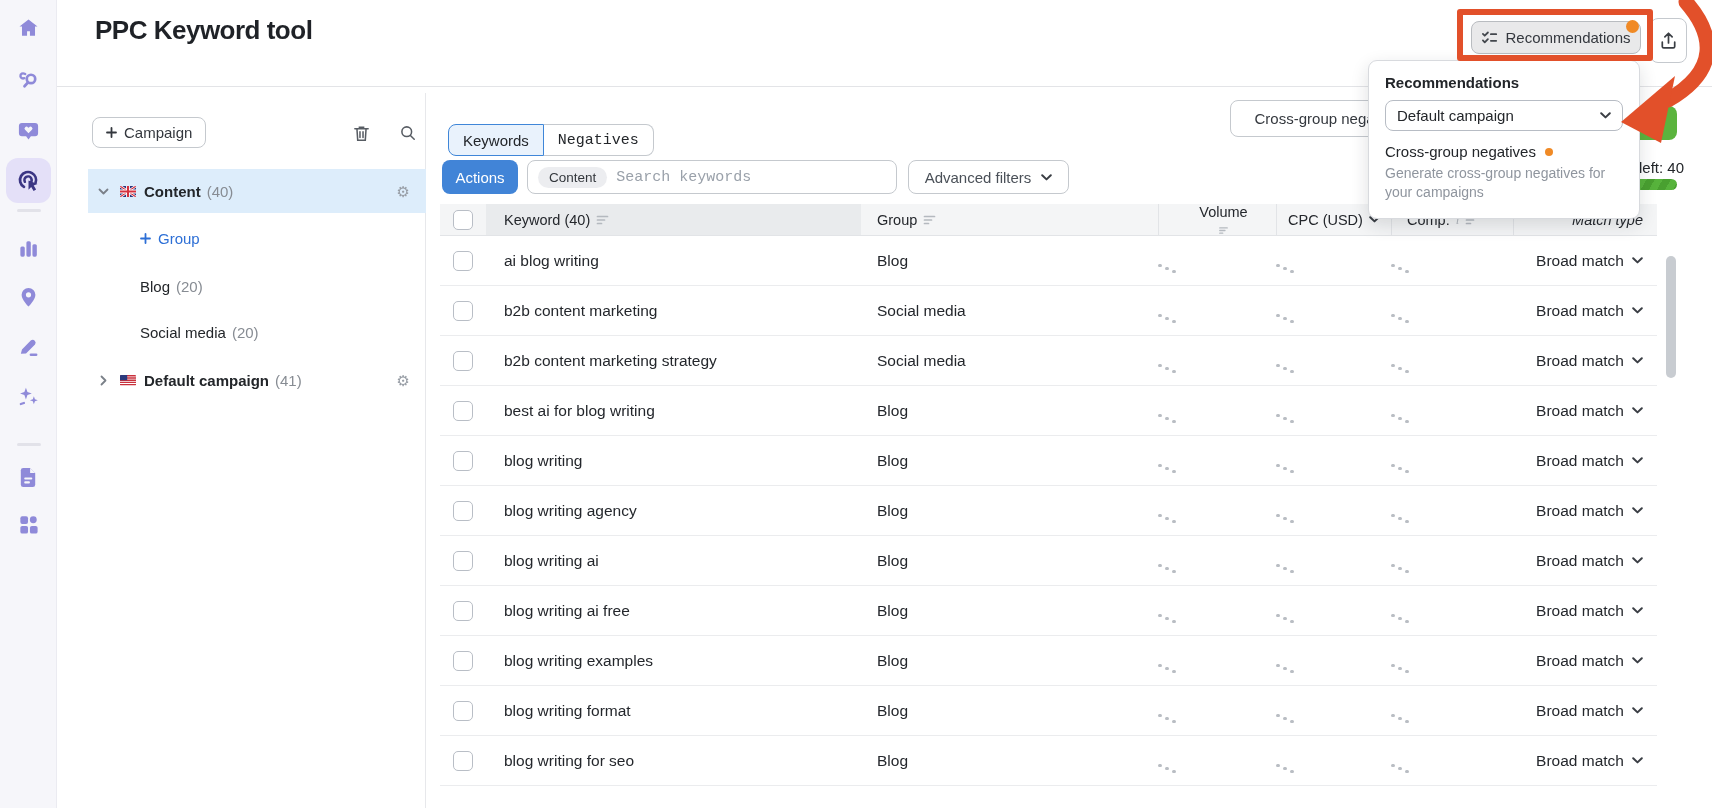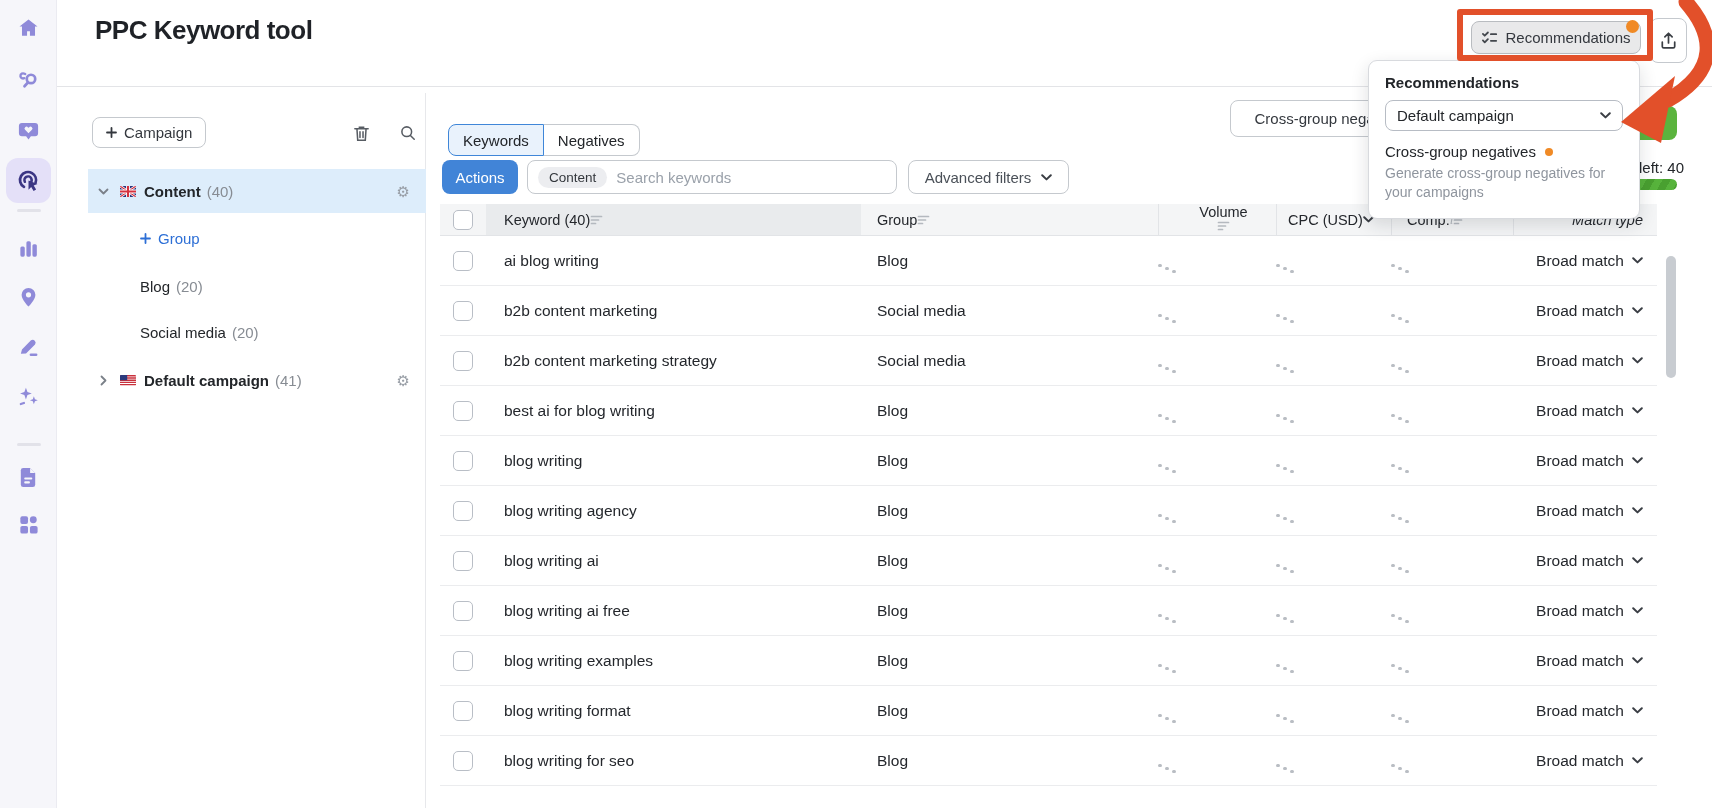--- a/index.html
+++ b/index.html
@@ -54,30 +54,30 @@
   .add-group { color:#2d6fd6; gap:7px; display:flex; align-items:center; }
   .plus { width:11px; height:11px; }
   .plus path { stroke:#2d6fd6; stroke-width:1.8; stroke-linecap:round; }
   .plus.dark path { stroke:#34383e; }
 
   
   .tabs { position:absolute; left:448px; top:124px; height:32px; display:flex; z-index:2; }
   .tab { height:32px; padding:0 14px; display:flex; align-items:center; font-size:15px;
     color:#23262a; background:#fff; border:1px solid #c5c9ce; cursor:pointer; }
   .tab.first { border-radius:8px 0 0 8px; }
-  .tab.last  { border-radius:0 8px 8px 0; border-left:none; }
+  .tab.last  { border-radius:0 8px 8px 0; border-left:none;font-family:Liberation Mono, monospace; }
   .tab.active { background:#e9f2fc; border:1px solid #3f86d8; }
   .actions-btn { position:absolute; left:442px; top:160px; width:76px; height:34px;
     background:#4184d7; border:none; color:#fff; }
   .search-box { position:absolute; left:527px; top:160px; width:370px; height:34px;
     border:1px solid #c5c9ce; border-radius:8px; display:flex; align-items:center;
     padding:0 10px; gap:9px; background:#fff; }
   .chip { background:#ecedf0; border-radius:12px; padding:3px 11px; font-size:13.5px; color:#33373c; }
   .search-input { border:none; outline:none; flex:1; font-size:15px; color:#23262a;
-    font-family:Liberation Sans, sans-serif; background:transparent; }
+    font-family:Liberation Mono, monospace; background:transparent; }
   .search-input::placeholder { color:#9aa1aa; }
   .adv-btn { position:absolute; left:908px; top:160px; width:161px; height:34px; color:#4a5058; gap:10px; }
 
   
   .cross-btn { position:absolute; left:1230px; top:100px; width:200px; height:37px; z-index:10; }
   .green-btn { position:absolute; left:1548px; top:106px; width:129px; height:34px;
     background:#5bb43e; border:none; color:#fff; font-weight:700; z-index:10; }
   .kw-left { position:absolute; top:159px; left:1558px; width:126px; text-align:right;
     font-size:15px; color:#23262a; z-index:10; }
   .kw-bar { position:absolute; left:1558px; top:179px; width:119px; height:11px; border-radius:6px;
@@ -104,21 +104,21 @@
   
   .red-box { position:absolute; left:1457px; top:9px; width:196px; height:52px;
     border:6px solid #e2502a; border-radius:3px; z-index:70; pointer-events:none; }
   .arrow-layer { position:absolute; left:0; top:0; width:1712px; height:808px;
     z-index:80; pointer-events:none; }
 
   
   .table { position:absolute; left:440px; top:204px; width:1217px; }
   .thead { display:flex; height:32px; background:#f4f5f6; border-bottom:1px solid #e2e4e7;
     font-size:14.5px; color:#24272c; align-items:stretch; }
-  .th { display:flex; align-items:center; gap:0; }
+  .th { display:flex; align-items:center; gap:6px; }
   .trow { display:flex; height:50px; border-bottom:1px solid #ebecee; font-size:15.5px;
     align-items:center; background:#fff; }
   .c-check { width:46px; flex:none; display:flex; align-items:center; justify-content:center; }
   .c-kw    { width:375px; flex:none; padding-left:18px; }
   .c-grp   { width:297px; flex:none; padding-left:16px; }
   .c-vol   { width:118px; flex:none; }
   .c-cpc   { width:115px; flex:none; }
   .c-comp  { width:122px; flex:none; }
   .c-match { width:144px; flex:none; display:flex; justify-content:flex-end; padding-right:14px; }
   .thead .c-kw { background:#e9ebed; }

